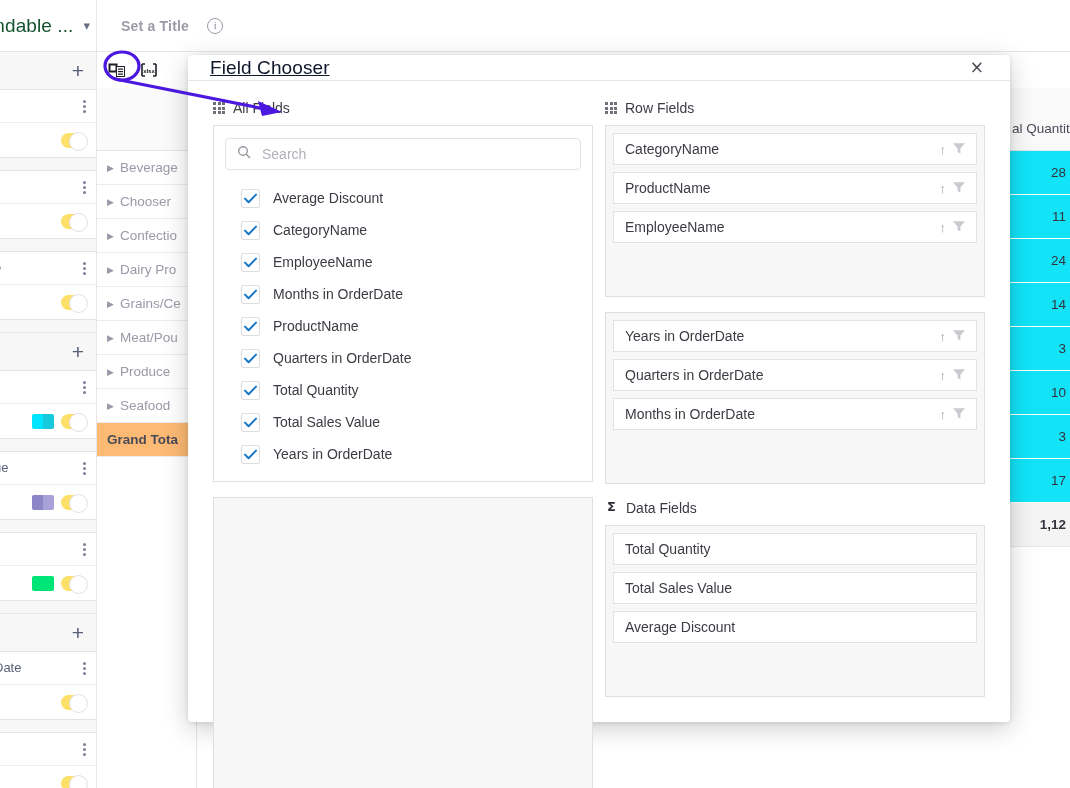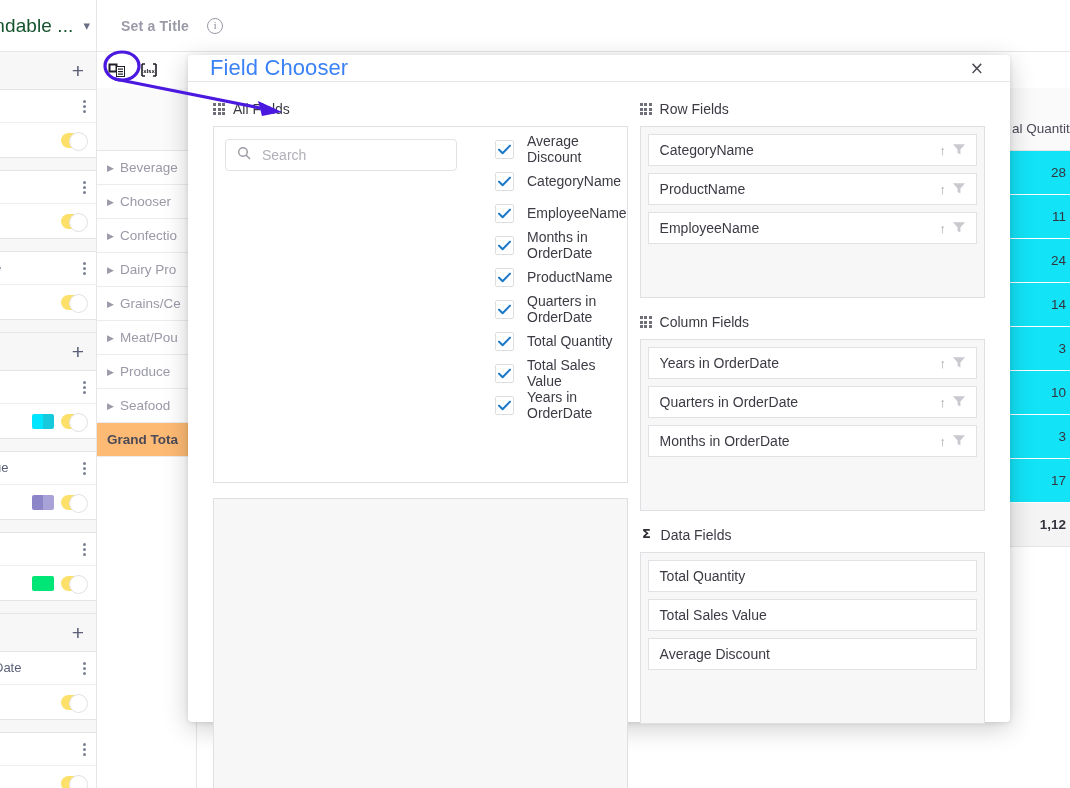--- a/index.html
+++ b/index.html
@@ -131,21 +131,21 @@
   .modal {
     position:absolute; left:188px; top:55px; width:822px; height:667px;
     background:#fff; border-radius:4px; z-index:50;
     box-shadow: 0 6px 26px rgba(0,0,0,.20), 0 1px 5px rgba(0,0,0,.10);
     display:flex; flex-direction:column;
   }
   .modal-head {
     height:50px; display:flex; align-items:center; justify-content:space-between;
     padding: 0 20px 0 22px; border-bottom:1px solid #e6e6e9;
   }
-  .modal-title { font-size:22px; color:#3b82f6; letter-spacing:.1px; }
+  .modal-title { font-size:19px; color:#0f172a; letter-spacing:.1px;text-decoration:underline; }
   .modal-close {
     font-size:17px; color:#4a4a52; line-height:1; cursor:pointer;
     padding:4px 6px; font-family:"DejaVu Sans", sans-serif;
   }
 
   .modal-body {
     flex:1; display:grid; grid-template-columns: 1fr 1fr;
     gap: 0 12px; padding: 18px 25px 20px 25px;
     grid-template-rows: auto auto;
   }
@@ -156,21 +156,21 @@
   }
   .grid-ico { display:grid; grid-template-columns: repeat(3,3px); grid-template-rows:repeat(3,3px); gap:1.5px; }
   .grid-ico i { background:#6f6f79; display:block; width:3px; height:3px; }
   .funnel-ico svg, .sigma-ico { display:block; }
 
   .panel {
     border:1px solid #e0e0e4; background:#f7f7f8;
   }
 
   
-  .allfields { height:357px; display:flex; background:#fff; }
+  .allfields { height:357px; display:flex; flex-direction:column; background:#fff; }
   .search-box {
     margin:12px 11px 6px 11px; height:32px; border:1px solid #e2e2e6; border-radius:4px;
     display:flex; align-items:center; gap:9px; padding: 0 11px; background:#fff;
   }
   .search-box input {
     border:none; outline:none; font-size:14px; color:#3b3b44; flex:1;
     font-family:"Liberation Sans", sans-serif; background:transparent;
   }
   .search-box input::placeholder { color:#b0b0b8; }
   .field-list { flex:1; overflow:hidden; padding: 6px 0 0 0; }
@@ -602,34 +602,20 @@
                   <span class="sort-arrow">↑</span>
                   <span><svg width="14" height="14" viewBox="0 0 14 14">
                       <path d="M1 2.2 H13 L8.4 7.6 V12.6 L5.6 10.9 V7.6 Z" fill="#c9c9cf"></path>
                     </svg></span>
                 </span>
               </div>
             </div>
         </div>
 
         <div class="blk">
-          <div class="sec-title">
-            <span class="grid-ico">
-              <i></i>
-                <i></i>
-                <i></i>
-                <i></i>
-                <i></i>
-                <i></i>
-                <i></i>
-                <i></i>
-                <i></i>
-            </span>
-            <span>Column Fields</span>
-          </div>
           <div class="panel zone" id="col-zone">
               <div class="chip">
                 <span class="chip-label">Years in OrderDate</span>
                 <span class="chip-icons">
                   <span class="sort-arrow">↑</span>
                   <span><svg width="14" height="14" viewBox="0 0 14 14">
                       <path d="M1 2.2 H13 L8.4 7.6 V12.6 L5.6 10.9 V7.6 Z" fill="#c9c9cf"></path>
                     </svg></span>
                 </span>
               </div>

